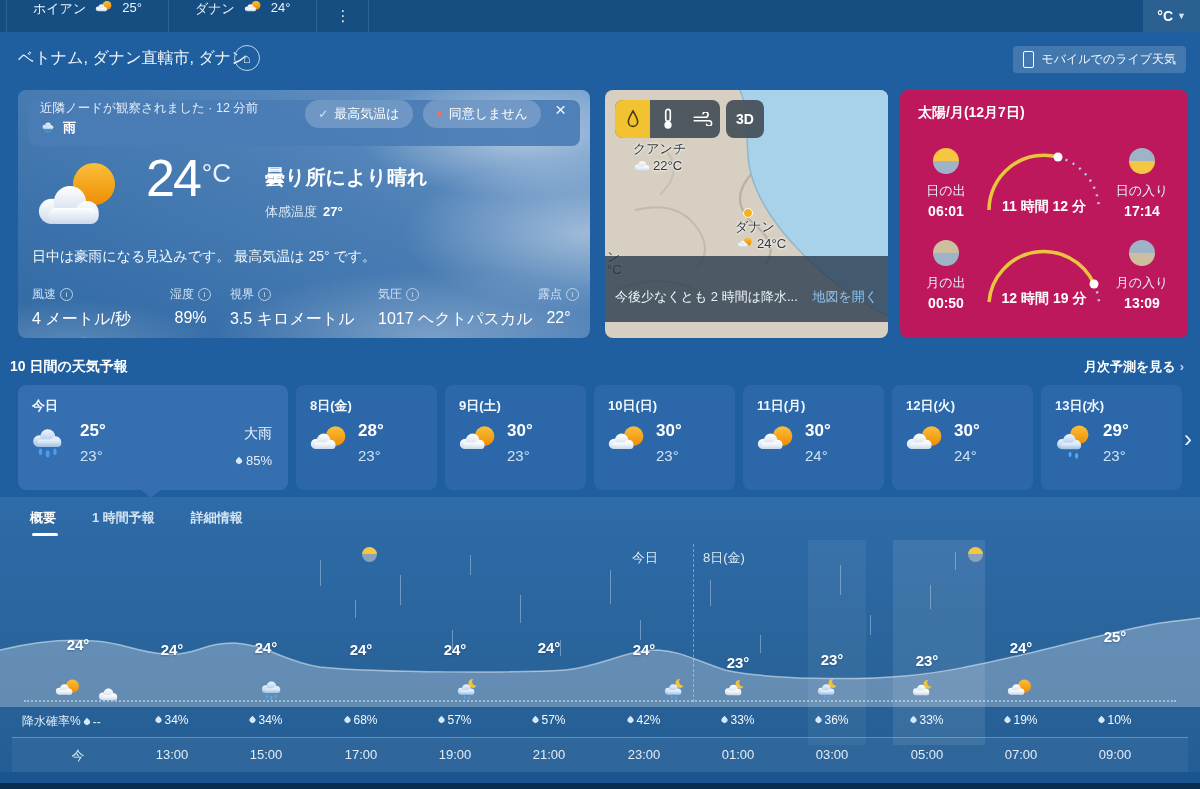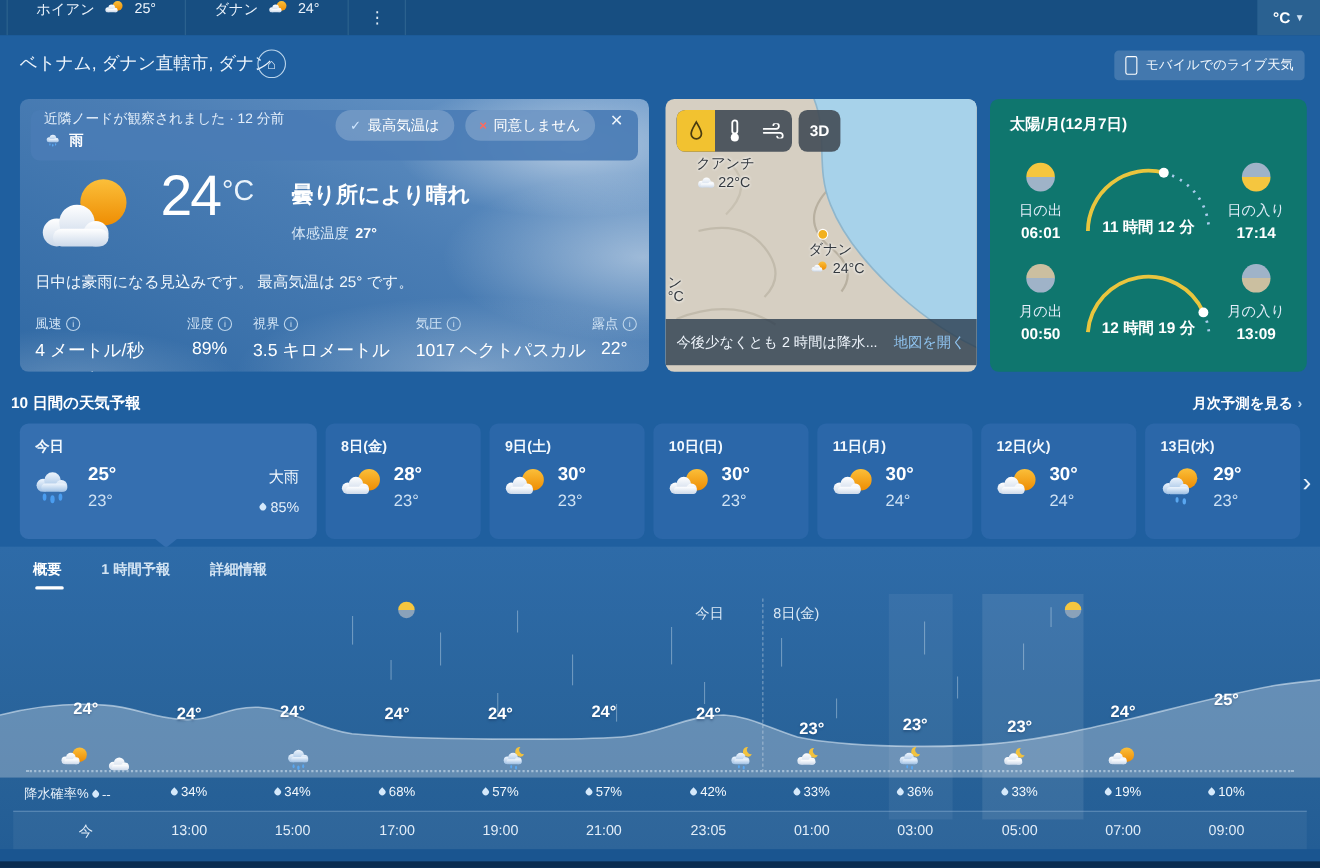--- a/index.html
+++ b/index.html
@@ -59,26 +59,26 @@
   .mapcard{position:absolute;left:605px;top:90px;width:283px;height:248px;border-radius:8px;overflow:hidden;background:#d6cfc2;}
   .sea{position:absolute;inset:0;}
   .maptools{position:absolute;left:10px;top:10px;display:flex;gap:6px;}
   .tgroup{display:flex;background:rgba(68,78,88,0.92);border-radius:8px;overflow:hidden;height:38px;}
   .tbtn{width:35px;height:38px;display:flex;align-items:center;justify-content:center;}
   .tbtn.sel{background:#f2c230;}
   .btn3d{width:38px;height:38px;background:rgba(68,78,88,0.92);border-radius:8px;display:flex;align-items:center;justify-content:center;font-size:14px;font-weight:bold;color:#fff;}
   .mlabel{position:absolute;font-size:13px;color:#33393f;text-shadow:0 0 3px #fff,0 0 3px #fff;}
   .mtemp{display:flex;align-items:center;gap:2px;font-size:13px;color:#33393f;}
   .citydot{position:absolute;width:8px;height:8px;background:#f2b11e;border:1.5px solid #fff;border-radius:50%;}
-  .mapfoot{position:absolute;left:0;right:0;bottom:6px;height:34px;background:rgba(38,56,74,0.78);display:flex;align-items:center;padding:4px 10px;font-size:13px;}
+  .mapfoot{position:absolute;left:0;right:0;bottom:16px;height:34px;background:rgba(38,56,74,0.78);display:flex;align-items:flex-end;padding:16px 10px;font-size:13px;}
   .mapfoot .ft{color:#eef4fb;flex:1;white-space:nowrap;overflow:hidden;}
   .mapfoot .fl{color:#8fc3ef;margin-left:8px;white-space:nowrap;}
 
   
-  .astro{position:absolute;left:900px;top:90px;width:288px;height:248px;border-radius:8px;background:#0f766e;}
+  .astro{position:absolute;left:900px;top:90px;width:288px;height:248px;border-radius:8px;background:#be185d;}
   .astro .atitle{position:absolute;left:18px;top:14px;font-size:14px;font-weight:bold;color:#fff;}
   .halfball{width:26px;height:26px;border-radius:50%;}
   .acol{position:absolute;width:80px;text-align:center;}
   .acol .albl{font-size:13px;color:#e4eefa;margin-top:8px;}
   .acol .atime{font-size:14px;font-weight:bold;color:#fff;margin-top:3px;}
   .acol .halfball{margin:0 auto;}
   .arcbox{position:absolute;left:82px;width:124px;height:72px;}
   .adur{position:absolute;width:160px;text-align:center;font-size:14px;font-weight:bold;color:#fff;}
 
   
@@ -652,21 +652,21 @@
         </span>
     </div>
 
     <div class="timerow">
       <span class="tm" style="left:66px">今</span>
       <span class="tm" style="left:160px">13:00</span>
       <span class="tm" style="left:254px">15:00</span>
       <span class="tm" style="left:349px">17:00</span>
       <span class="tm" style="left:443px">19:00</span>
       <span class="tm" style="left:537px">21:00</span>
-      <span class="tm" style="left:632px">23:05</span>
+      <span class="tm" style="left:632px">23:00</span>
       <span class="tm" style="left:726px">01:00</span>
       <span class="tm" style="left:820px">03:00</span>
       <span class="tm" style="left:915px">05:00</span>
       <span class="tm" style="left:1009px">07:00</span>
       <span class="tm" style="left:1103px">09:00</span>
     </div>
   </div>
 
   <div class="bstrip1"></div>
   <div class="bstrip2"></div>

